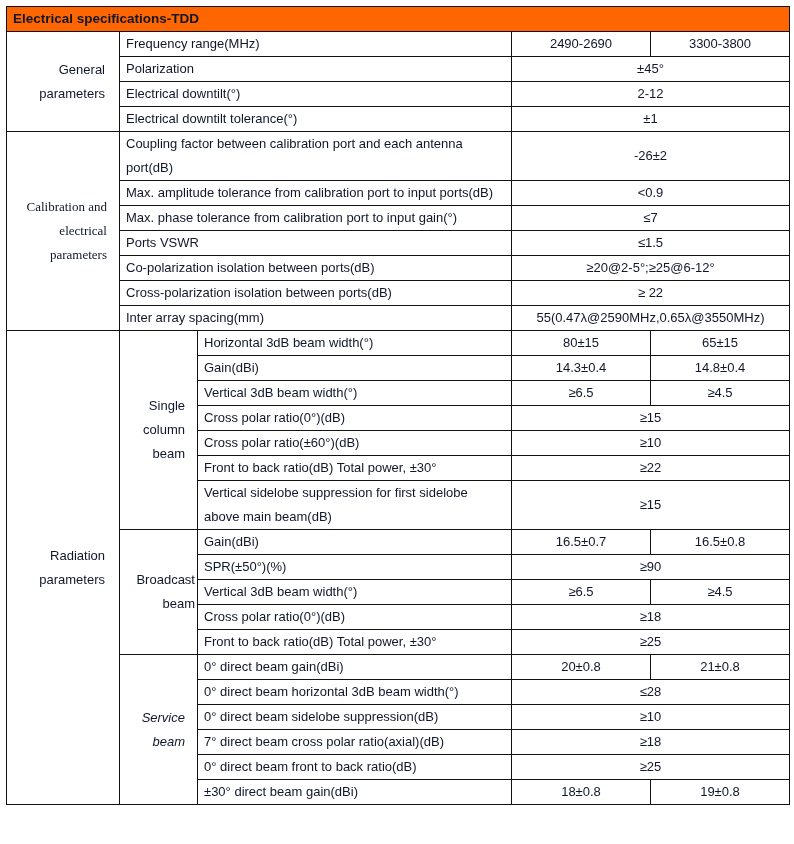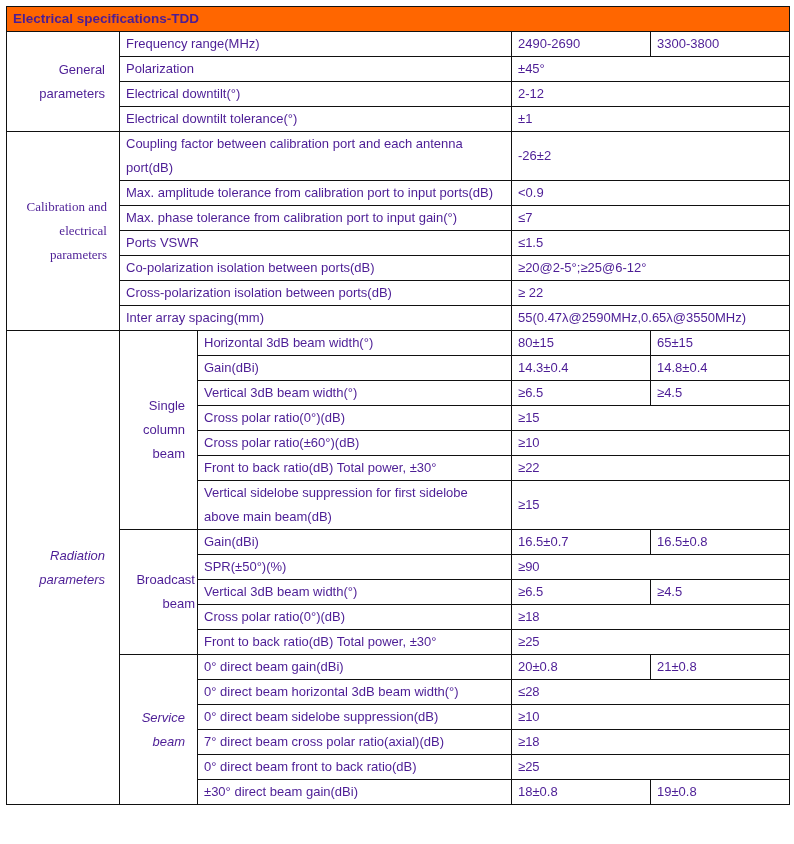--- a/index.html
+++ b/index.html
@@ -4,40 +4,40 @@
 <style>
   html, body { margin: 0; padding: 0; background: #ffffff; }
   body { width: 794px; height: 844px; position: relative; overflow: hidden; }
   table.spec {
     position: absolute; left: 6px; top: 6px;
     width: 783px;
     border-collapse: collapse;
     table-layout: fixed;
     font-family: "Liberation Sans", sans-serif;
     font-size: 13px;
-    color: #4c1d95;
+    color: #0f172a;
     border-radius: 15px;
   }
   table.spec td {
     border: 1.3px solid #111;
     padding: 0 6px;
     vertical-align: middle;
     line-height: 24px;
     height: 24px;
   }
   td.title {
     background: #ff6600;
     font-weight: bold;
     font-size: 13.5px;
     padding: 0 2px;
     height: 23px;
     line-height: 23px;
   }
   td.grp, td.sub { text-align: right; line-height: 22px; }
-  td.val { }
+  td.val { text-align: center; }
   td.tall { height: 49px; line-height: 24px; }
   td.tall2 { height: 54px; line-height: 26px; }
 </style>
 </head>
 <body>
 
 <table class="spec">
   <colgroup>
     <col style="width:113px">
     <col style="width:78px">
@@ -93,21 +93,21 @@
     <tr>
       <td colspan="2">Cross-polarization isolation between ports(dB)</td>
       <td class="val" colspan="2">≥ 22</td>
     </tr>
     <tr>
       <td colspan="2">Inter array spacing(mm)</td>
       <td class="val" colspan="2">55(0.47λ@2590MHz,0.65λ@3550MHz)</td>
     </tr>
 
     <tr>
-      <td class="grp" rowspan="18" style="padding:16px 14px;font-style:italic;">Radiation parameters</td>
+      <td class="grp" rowspan="18" style="padding:16px 14px;">Radiation parameters</td>
       <td class="sub" rowspan="7" style="padding:0 12px;">Single column beam</td>
       <td>Horizontal 3dB beam width(°)</td>
       <td class="val">80±15</td>
       <td class="val">65±15</td>
     </tr>
     <tr>
       <td>Gain(dBi)</td>
       <td class="val">14.3±0.4</td>
       <td class="val">14.8±0.4</td>
     </tr>

